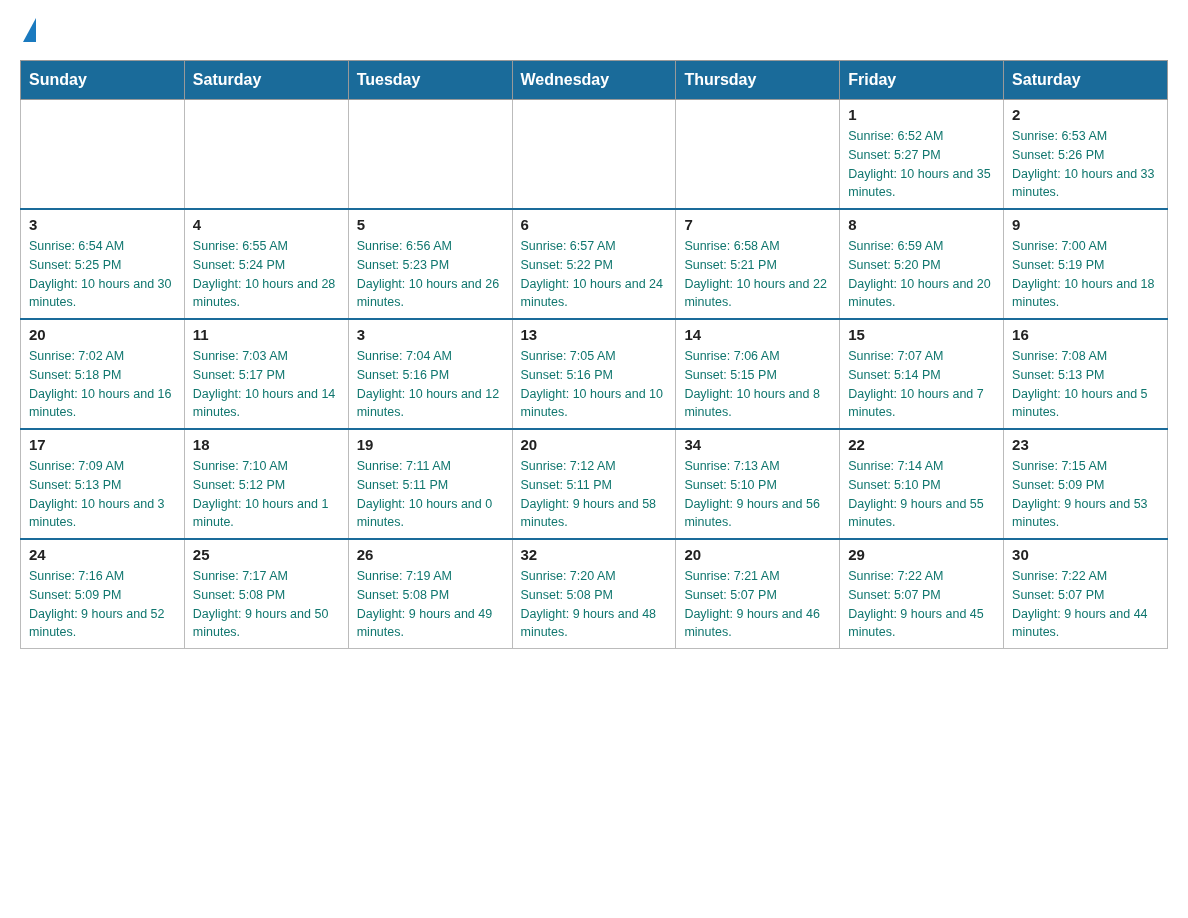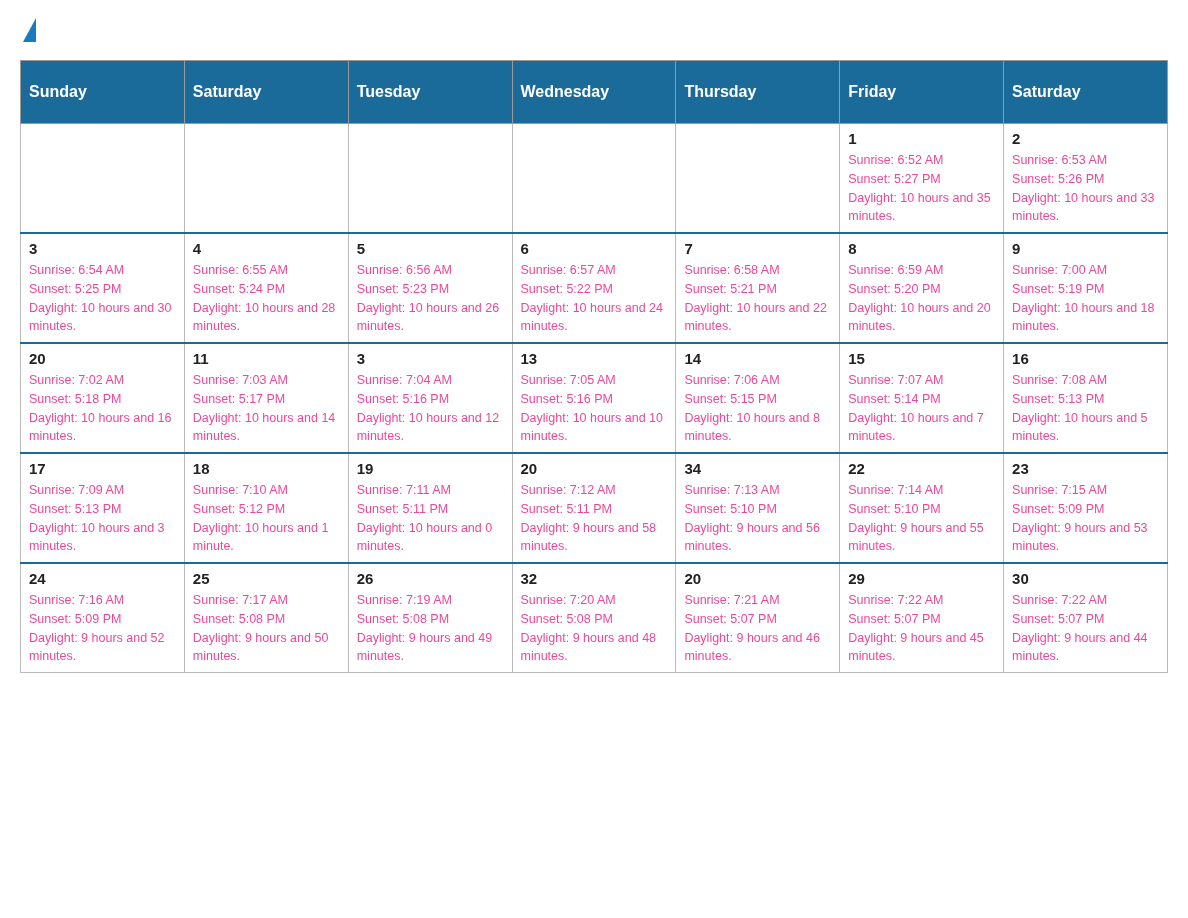--- a/index.html
+++ b/index.html
@@ -58,21 +58,21 @@
     .calendar {
       width: 100%;
       border-collapse: collapse;
       border: 1px solid #999;
     }
     .calendar th {
       background-color: #1a6b9a;
       color: #fff;
       font-size: 16px;
       font-weight: bold;
-      padding: 22px 8px;
+      padding: 10px 8px;
       text-align: left;
       border: 1px solid #999;
     }
     .calendar td {
       border: 1px solid #bbb;
       vertical-align: top;
       padding: 6px 8px;
       width: calc(100% / 7);
       min-height: 100px;
       font-size: 13px;
@@ -81,21 +81,21 @@
     }
     .day-number {
       font-size: 15px;
       font-weight: bold;
       color: #222;
       display: block;
       margin-bottom: 4px;
     }
     .day-info {
       font-size: 12.5px;
-      color: #ec4899;
+      color: #0f766e;
       line-height: 1.5;
     }
     .empty-cell {
       background: #f9f9f9;
     }
     .row-divider td {
       border-top: 2px solid #1a6b9a;
     }
   </style>
 </head>

